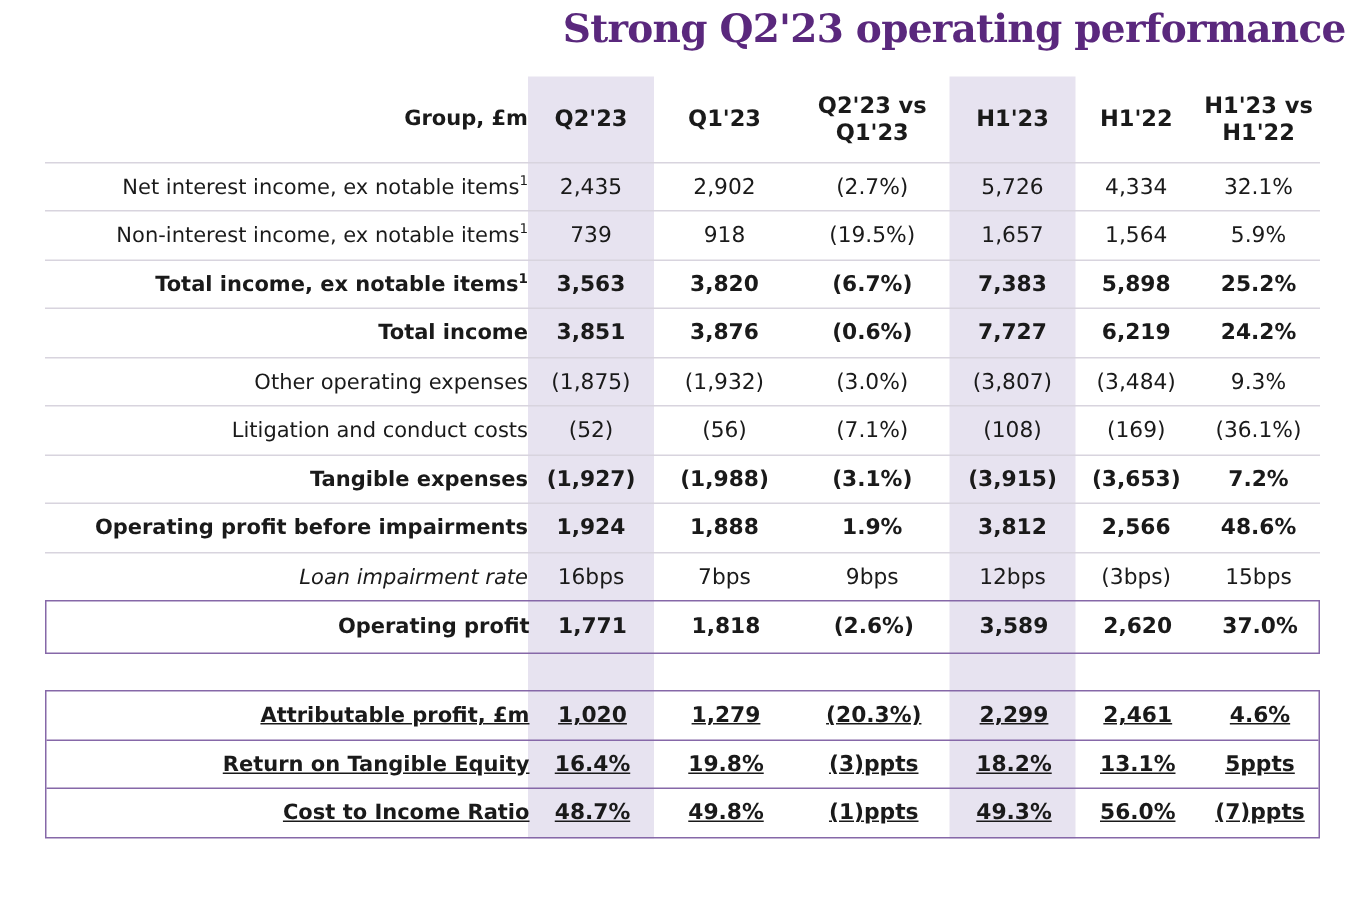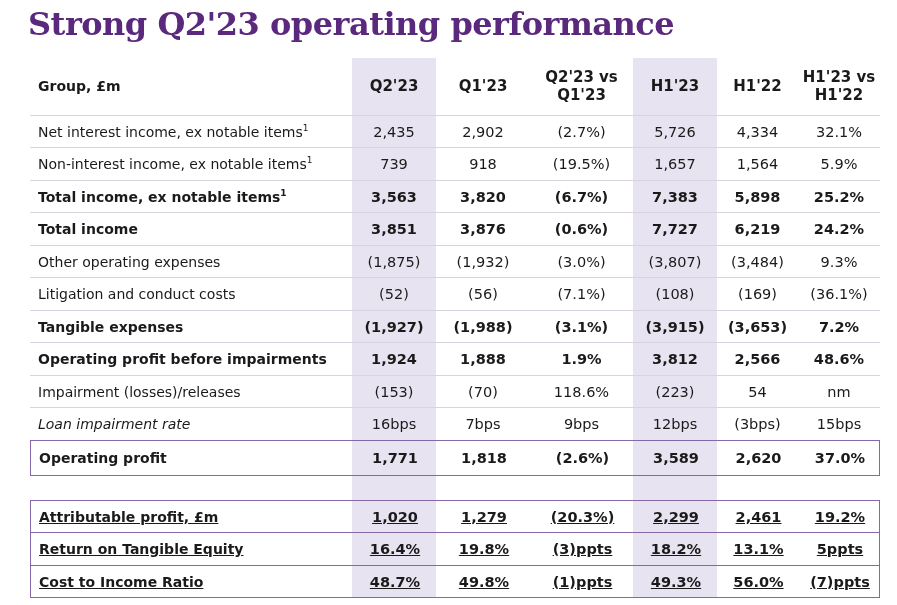--- a/index.html
+++ b/index.html
@@ -10,36 +10,36 @@
     --text:#1A1A1A;
   }
   html,body{margin:0;padding:0;}
   body{
     width:897px;height:605px;background:#ffffff;overflow:hidden;
     font-family:"DejaVu Sans", sans-serif;color:var(--text);
   }
   .title{
     margin:6px 0 0 28px;
     font-family:"DejaVu Serif", serif;
-    font-size:32px;font-weight:bold;letter-spacing:-0.5px;
-    color:var(--title);line-height:1.15;
+    font-size:26px;font-weight:bold;letter-spacing:-0.5px;
+    color:var(--title);line-height:1.15;text-align:right;
   }
   .table-wrap{position:relative;margin:15px 0 0 30px;width:850px;}
   .band{position:absolute;top:0;bottom:0;background:var(--band);z-index:0;}
   .band-1{left:322px;width:84px;}
   .band-2{left:603px;width:84px;}
   .row{
     position:relative;z-index:1;
     display:grid;grid-template-columns:322px 84px 94px 103px 84px 81px 82px;
     align-items:center;height:31.5px;border-bottom:1px solid var(--sep);
   }
   .header-row{height:57px;font-weight:bold;}
   .header-row .cell{white-space:pre-line;line-height:1.25;font-size:15px;}
   .cell{text-align:center;font-size:14.5px;}
-  .cell.label{text-align:left;padding-left:8px;font-size:14px;}
+  .cell.label{text-align:right;padding-left:8px;font-size:14px;}
   .row.bold{font-weight:bold;}
   .row.italic .label{font-style:italic;}
   .row.last{border-bottom:none;}
   .opbox,.footbox{position:relative;z-index:1;border:1.5px solid var(--box);}
   .opbox .row{border-bottom:none;height:34px;}
   .footbox .row{border-bottom:none;height:31.5px;text-decoration:underline;}
   .footbox .row + .row{border-top:1.5px solid var(--box);}
   .gap{height:24px;}
   sup{font-size:9px;line-height:0;}
 </style>
@@ -130,29 +130,20 @@
         </div>
         <div class="row bold">
           <div class="cell label">Operating profit before impairments</div>
           <div class="cell">1,924</div>
           <div class="cell">1,888</div>
           <div class="cell">1.9%</div>
           <div class="cell">3,812</div>
           <div class="cell">2,566</div>
           <div class="cell">48.6%</div>
         </div>
-        <div class="row regular">
-          <div class="cell label">Impairment (losses)/releases</div>
-          <div class="cell">(153)</div>
-          <div class="cell">(70)</div>
-          <div class="cell">118.6%</div>
-          <div class="cell">(223)</div>
-          <div class="cell">54</div>
-          <div class="cell">nm</div>
-        </div>
         <div class="row italic last">
           <div class="cell label">Loan impairment rate</div>
           <div class="cell">16bps</div>
           <div class="cell">7bps</div>
           <div class="cell">9bps</div>
           <div class="cell">12bps</div>
           <div class="cell">(3bps)</div>
           <div class="cell">15bps</div>
         </div>
       </div>
@@ -169,21 +160,21 @@
       </div>
     <div class="gap"></div>
     <div class="footbox">
         <div class="row bold">
           <div class="cell label">Attributable profit, £m</div>
           <div class="cell">1,020</div>
           <div class="cell">1,279</div>
           <div class="cell">(20.3%)</div>
           <div class="cell">2,299</div>
           <div class="cell">2,461</div>
-          <div class="cell">19.2%</div>
+          <div class="cell">4.6%</div>
         </div>
         <div class="row bold">
           <div class="cell label">Return on Tangible Equity</div>
           <div class="cell">16.4%</div>
           <div class="cell">19.8%</div>
           <div class="cell">(3)ppts</div>
           <div class="cell">18.2%</div>
           <div class="cell">13.1%</div>
           <div class="cell">5ppts</div>
         </div>

